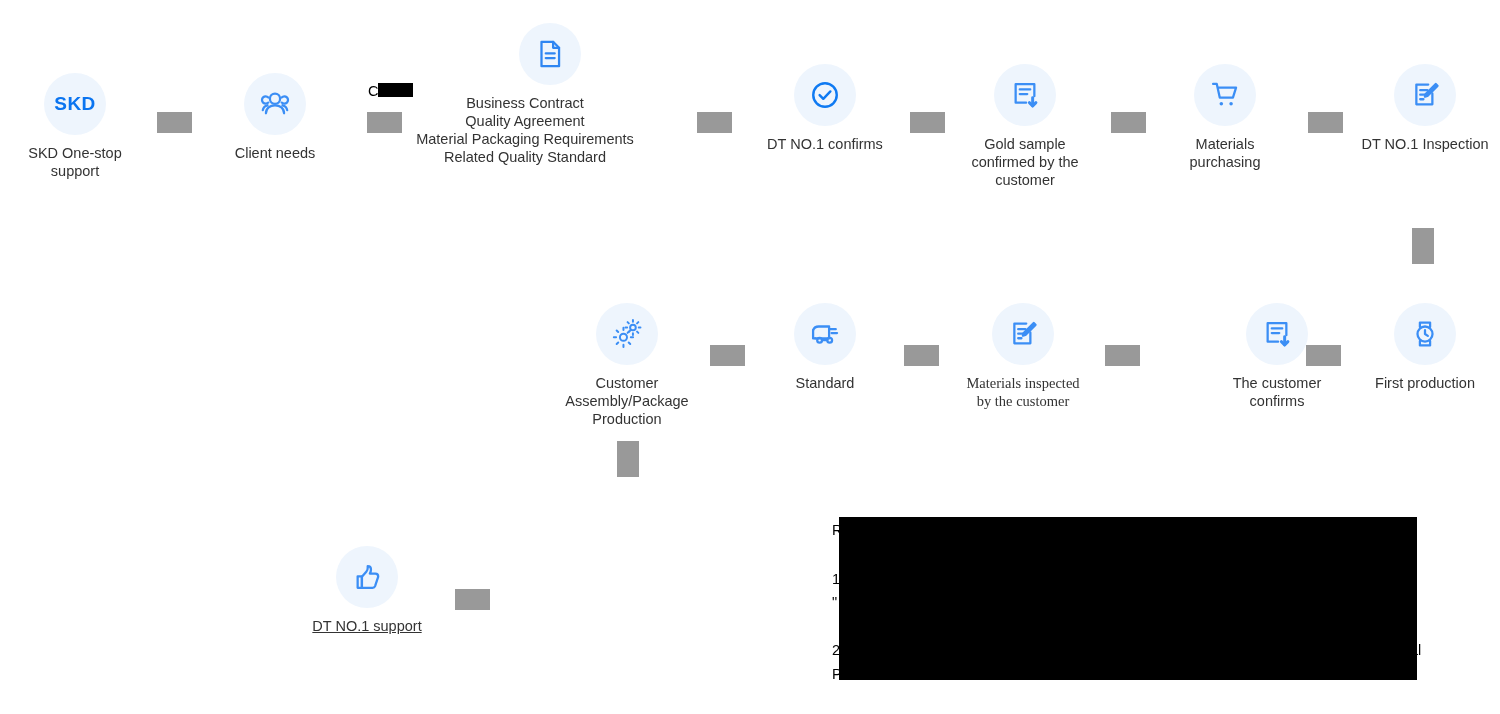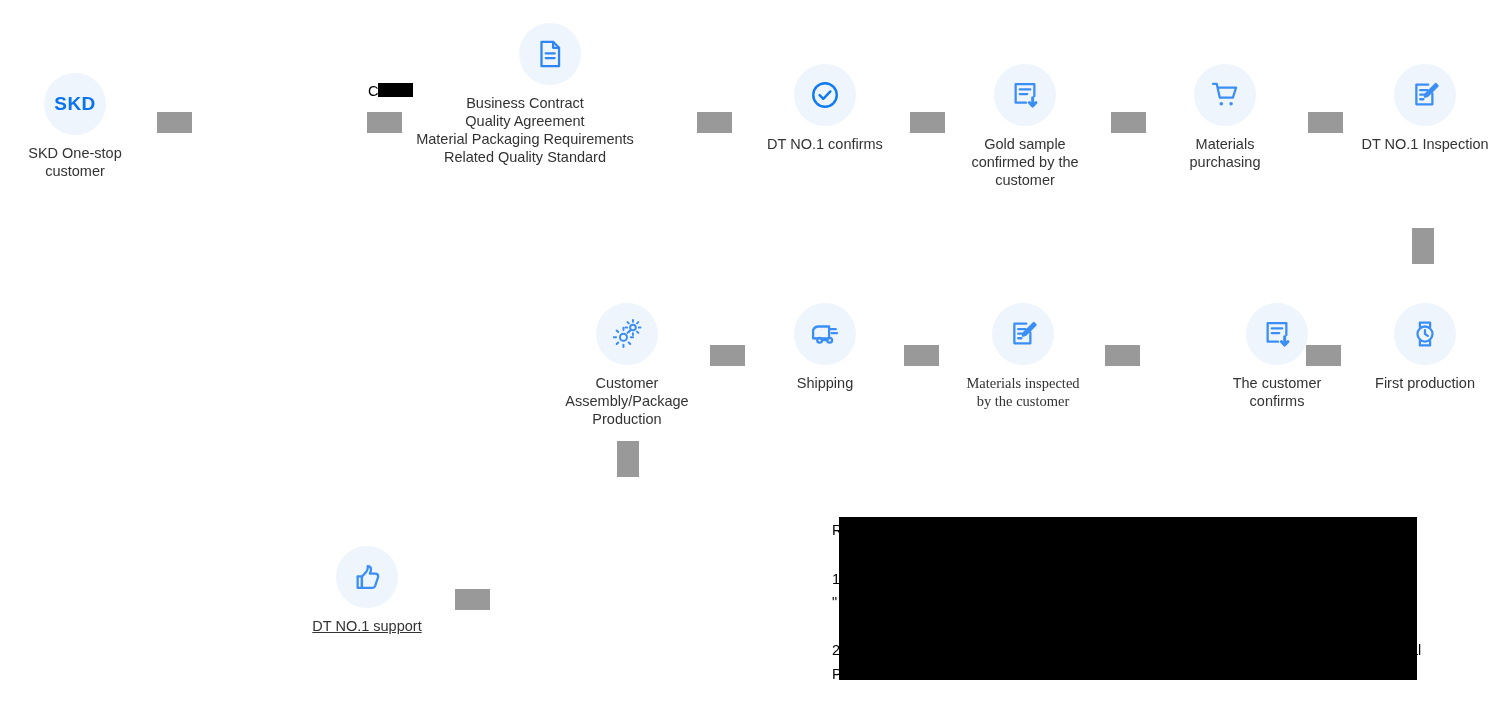--- a/index.html
+++ b/index.html
@@ -92,25 +92,38 @@
 </head>
 <body>
 
 <div id="canvas">
 
   <div class="node" style="left:-5px; top:73px;">
     <div class="node-circle">
       <span class="skd-text">SKD</span>
     </div>
     <div class="node-label">SKD One-stop
-customer</div>
+support</div>
   </div>
 
   <div class="connector" style="left:157px; top:112px; width:35px; height:21px;"></div>
 
+  <div class="node" style="left:195px; top:73px;">
+    <div class="node-circle">
+      <svg width="34" height="34" viewBox="0 0 24 24" fill="none" stroke="#3b8ef5" stroke-width="1.6" stroke-linecap="round" stroke-linejoin="round">
+        <circle cx="12" cy="8.3" r="3.6"></circle>
+        <path d="M5.6 18.6c0-3.5 2.9-5.7 6.4-5.7s6.4 2.2 6.4 5.7"></path>
+        <path d="M7.3 7.4a2.6 2.6 0 1 0 0 3.6"></path>
+        <path d="M16.7 7.4a2.6 2.6 0 1 1 0 3.6"></path>
+        <path d="M3.4 16.3c.3-1.9 1.6-3 3.3-3.4"></path>
+        <path d="M20.6 16.3c-.3-1.9-1.6-3-3.3-3.4"></path>
+      </svg>
+    </div>
+    <div class="node-label">Client needs</div>
+  </div>
 
   <div class="redacted-inline" style="left:368px; top:82px;">C</div>
   <div class="redaction-bar" style="left:378px; top:83px; width:35px; height:14px;"></div>
 
   <div class="connector" style="left:367px; top:112px; width:35px; height:21px;"></div>
 
   <div class="node" style="left:470px; top:23px;">
     <div class="node-circle">
       <svg width="34" height="34" viewBox="0 0 24 24" fill="none" stroke="#2f86f2" stroke-width="1.6" stroke-linecap="round" stroke-linejoin="round">
         <path d="M6 3.4h8.2L18.4 7.6v13H6z"></path>
@@ -206,21 +219,21 @@
       <svg width="34" height="34" viewBox="0 0 24 24" fill="none" stroke="#3b8ef5" stroke-width="1.6" stroke-linecap="round" stroke-linejoin="round">
         <path d="M3.6 9.3c.6-1.6 2.2-2.6 3.9-2.6h7.4v8.4H5.1"></path>
         <path d="M3.6 9.3v5.8h1.5"></path>
         <path d="M15 8.6h4.6"></path>
         <path d="M16.6 11.3h3.9"></path>
         <circle cx="8.2" cy="16.4" r="1.7"></circle>
         <circle cx="15.3" cy="16.4" r="1.7"></circle>
         <path d="M9.9 16.4h3.7"></path>
       </svg>
     </div>
-    <div class="node-label">Shipping</div>
+    <div class="node-label">Standard</div>
   </div>
 
   <div class="connector" style="left:904px; top:345px; width:35px; height:21px;"></div>
 
   <div class="node" style="left:943px; top:303px;font-family:Liberation Serif, serif;">
     <div class="node-circle">
       <svg width="34" height="34" viewBox="0 0 24 24" fill="none" stroke="#3b8ef5" stroke-width="1.6" stroke-linecap="round" stroke-linejoin="round">
         <path d="M17.2 10.9v7.7H5.9V4.6h8.4"></path>
         <path d="M8.6 8.6h5.1"></path>
         <path d="M8.6 11.8h3.4"></path>

